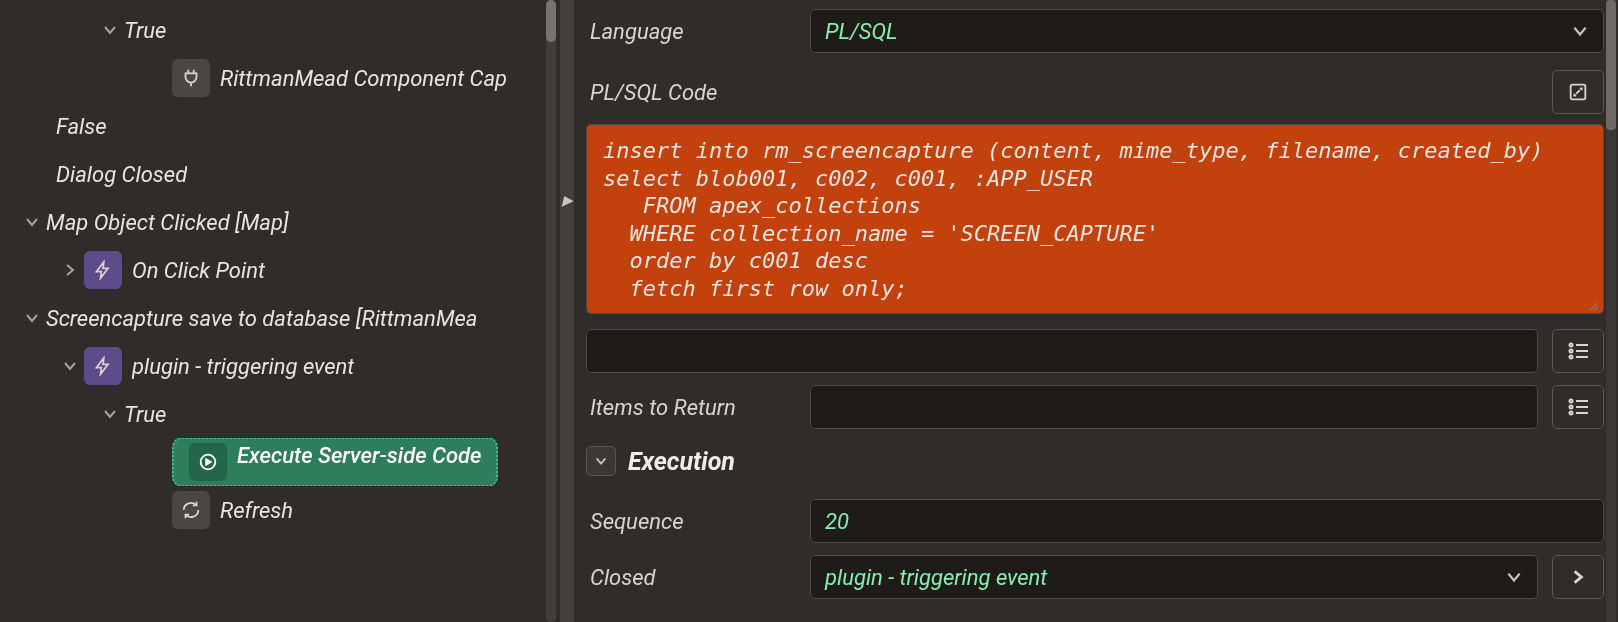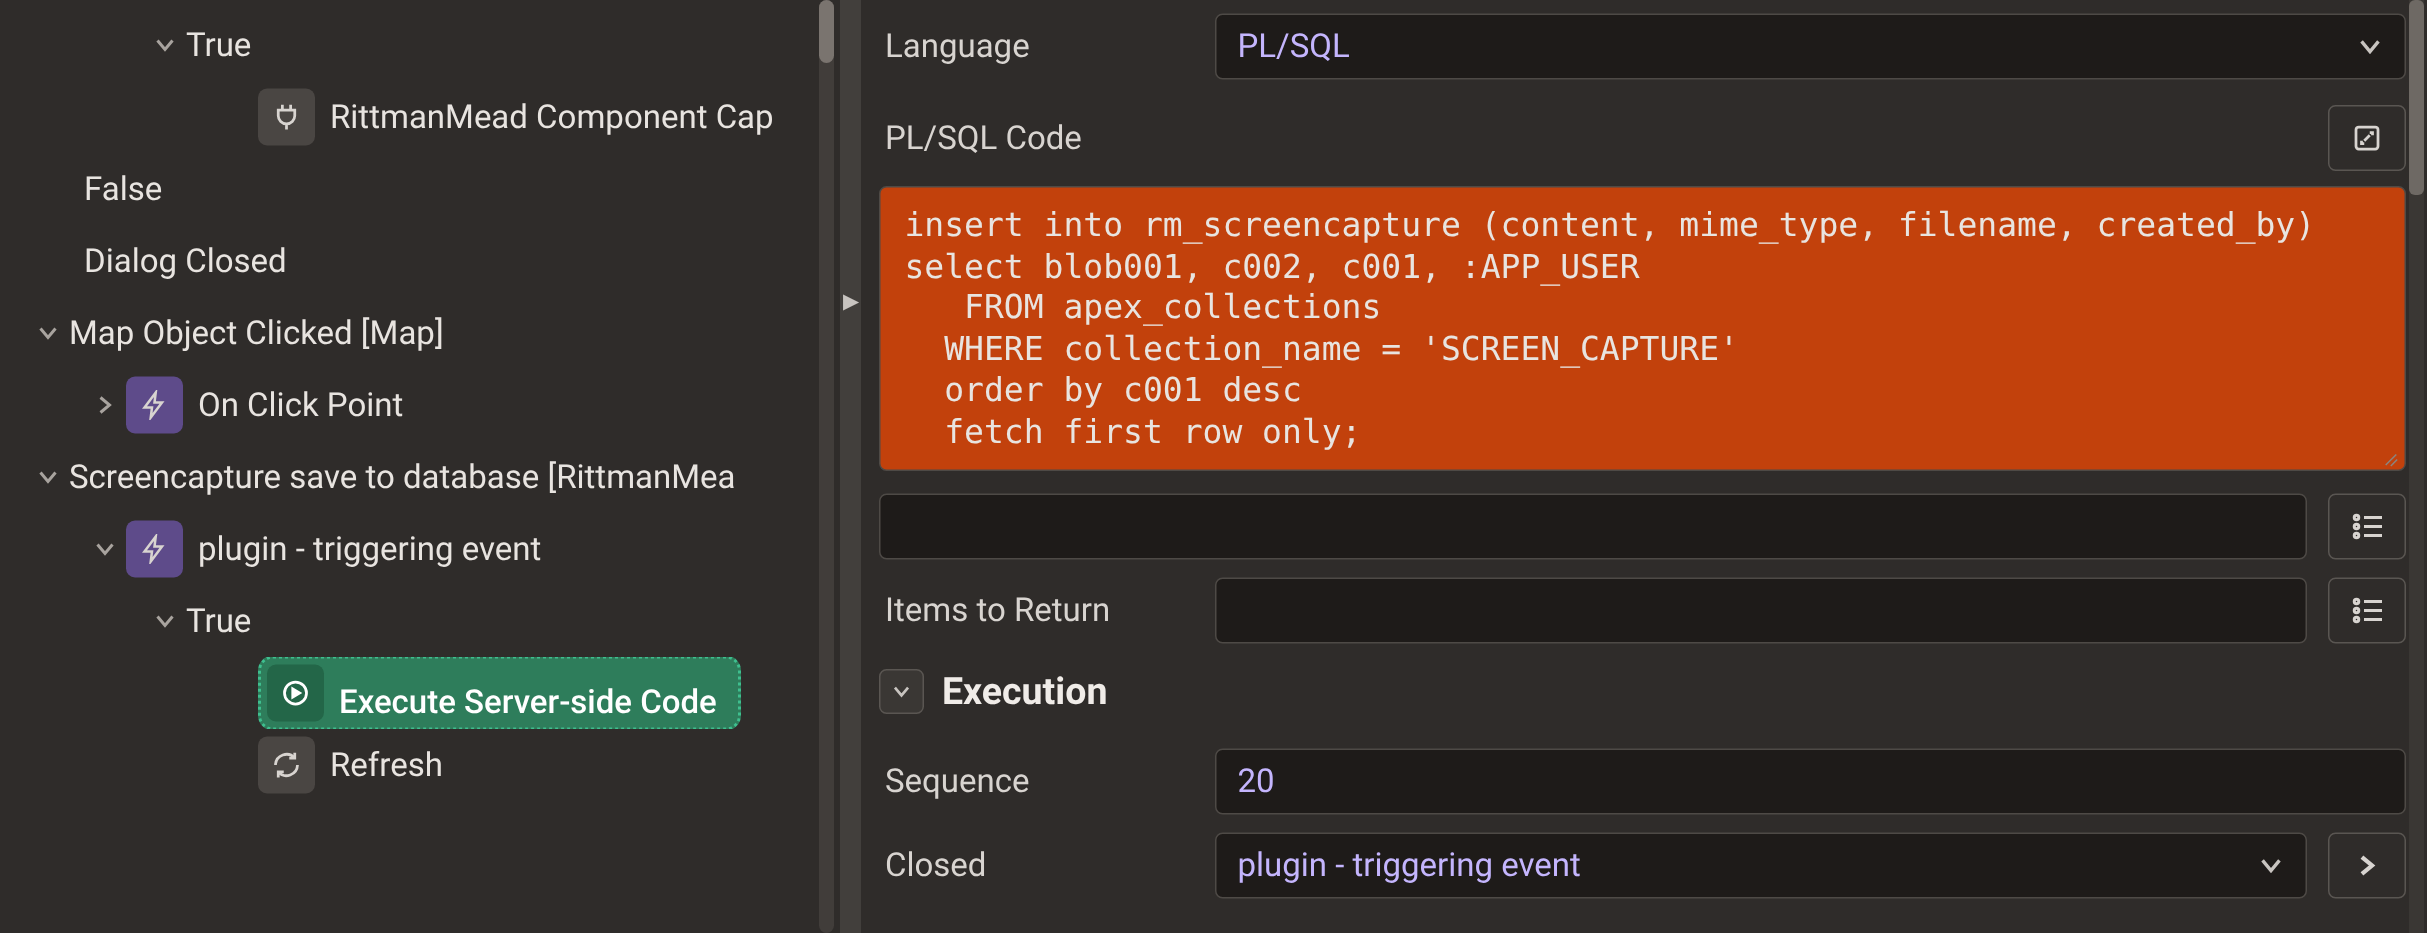--- a/index.html
+++ b/index.html
@@ -8,20 +8,21 @@
     height: 622px;
     background: #2f2c2a;
     font-family: -apple-system, BlinkMacSystemFont, "Segoe UI", Roboto, sans-serif;
     color: #d8d4d0;
     overflow: hidden;
   }
   .app {
     display: flex;
     width: 100%;
     height: 100%;
+    font-style: italic;
   }
   .left-panel {
     width: 560px;
     height: 100%;
     background: #2f2c2a;
     position: relative;
     overflow: hidden;
   }
   .left-scroll {
     position: absolute;
@@ -76,24 +77,24 @@
   .indent-1 { padding-left: 56px; }
   .indent-2 { padding-left: 96px; }
   .indent-3 { padding-left: 56px; }
   .indent-3b { padding-left: 172px; }
 
   .icon-purple { background: #5e4b8a; }
   .icon-gray { background: #4a4643; }
 
   .selected-wrap {
     display: inline-flex;
-    align-items: flex-end;
+    align-items: flex-start;
     border: 2px dotted #3fbf8f;
     border-radius: 10px;
-    padding: 4px 14px 4px 4px;
+    padding: 4px 14px 4px 15px;
     background: #2e7d5b;
   }
   .selected-wrap .icon-box { background: #236648; }
   .selected-wrap .label { color: #ffffff; font-weight: 500; }
 
   .splitter {
     width: 14px;
     background: #423f3c;
     position: relative;
   }
@@ -149,21 +150,21 @@
   .field-input {
     flex: 1;
     height: 44px;
     background: #1e1b19;
     border: 1px solid #4e4a46;
     border-radius: 5px;
     display: flex;
     align-items: center;
     padding: 0 14px;
     font-size: 22px;
-    color: #c4b5fd;
+    color: #86efac;
     position: relative;
   }
   .field-input .dd-arrow {
     position: absolute;
     right: 14px;
     color: #c8c4c0;
   }
   .icon-btn {
     width: 52px;
     height: 44px;

